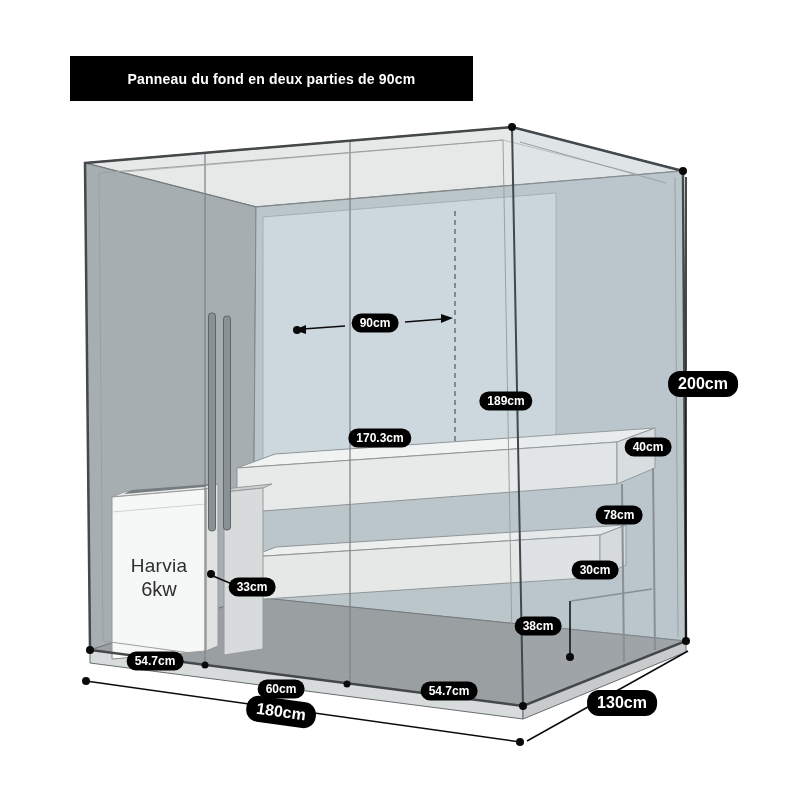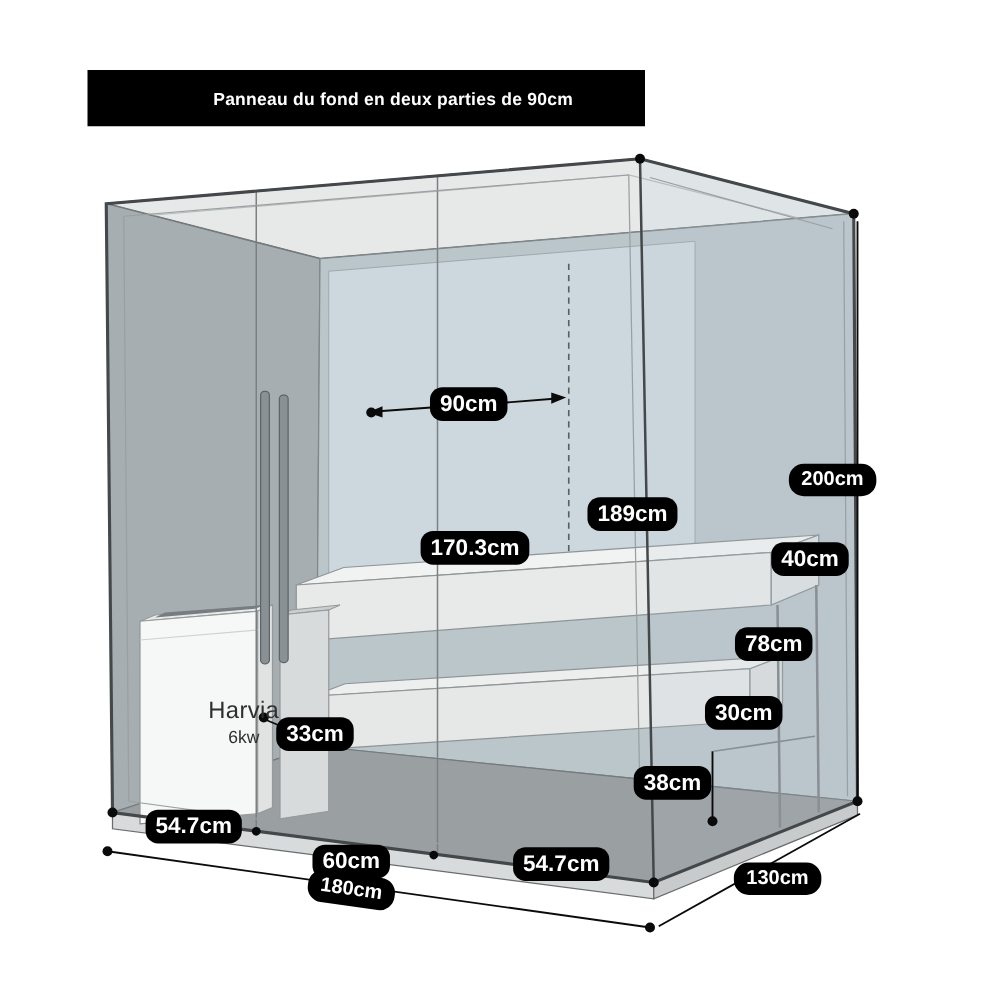--- a/index.html
+++ b/index.html
@@ -4,38 +4,38 @@
 <style>
   html,body{margin:0;padding:0;background:#ffffff;}
   #stage{
     position:relative;width:800px;height:800px;background:#ffffff;overflow:hidden;
     font-family:"Liberation Sans",sans-serif;
   }
   #stage svg{position:absolute;left:0;top:0;}
   .banner{
     position:absolute;left:70px;top:56px;width:403px;height:45px;
     background:#000;color:#fff;display:flex;align-items:center;justify-content:center;
-    font-size:14px;font-weight:700;letter-spacing:.2px;padding-left:43px;
+    font-size:14px;font-weight:700;letter-spacing:.2px;
   }
   .pill{
     position:absolute;transform:translate(-50%,-50%);
-    background:#000;color:#fff;font-size:18px;font-weight:700;
+    background:#000;color:#fff;font-size:12px;font-weight:700;
     padding:2px 8px;border-radius:10px;white-space:nowrap;line-height:1.25;
   }
   .pill-lg{
     position:absolute;transform:translate(-50%,-50%);
     background:#000;color:#fff;font-size:16px;font-weight:700;
     padding:3px 10px;border-radius:12px;white-space:nowrap;line-height:1.25;
   }
   .heater-text{
     position:absolute;left:159px;top:578px;transform:translate(-50%,-50%);
-    text-align:center;color:#2f2f2f;margin-left:36px;
+    text-align:center;color:#2f2f2f;
   }
   .heater-text .brand{font-size:19px;font-weight:500;letter-spacing:.3px;}
-  .heater-text .power{font-size:14px;font-weight:400;margin-top:1px;}
+  .heater-text .power{font-size:20px;font-weight:400;margin-top:1px;}
 </style>
 </head>
 <body>
 
 <div id="stage">
 
   <svg width="800" height="800" viewBox="0 0 800 800">
 
     <g>
       <polygon points="85,163 512,127 683,171 256,207" fill="#e7e9e9" stroke="#55595b" stroke-width="1.5"></polygon>
@@ -140,32 +140,32 @@
       <circle cx="570" cy="657" r="4"></circle>
       <circle cx="211" cy="574" r="4"></circle>
       <circle cx="205" cy="665" r="3.5"></circle>
       <circle cx="347" cy="684" r="3.5"></circle>
     </g>
   </svg>
 
   <div class="banner">Panneau du fond en deux parties de 90cm</div>
 
   <div class="pill" style="left:375px;top:323px">90cm</div>
-  <div class="pill" style="left:506px;top:411px">189cm</div>
+  <div class="pill" style="left:506px;top:401px">189cm</div>
   <div class="pill" style="left:380px;top:438px">170.3cm</div>
   <div class="pill" style="left:648px;top:447px">40cm</div>
   <div class="pill" style="left:619px;top:515px">78cm</div>
   <div class="pill" style="left:595px;top:570px">30cm</div>
   <div class="pill" style="left:538px;top:626px">38cm</div>
   <div class="pill" style="left:252px;top:587px">33cm</div>
   <div class="pill" style="left:155px;top:661px">54.7cm</div>
   <div class="pill" style="left:281px;top:689px">60cm</div>
   <div class="pill" style="left:449px;top:691px">54.7cm</div>
 
-  <div class="pill-lg" style="left:666px;top:384px">200cm</div>
+  <div class="pill-lg" style="left:703px;top:384px">200cm</div>
   <div class="pill-lg" style="left:281px;top:712px;transform:translate(-50%,-50%) rotate(8deg)">180cm</div>
   <div class="pill-lg" style="left:622px;top:703px">130cm</div>
 
   <div class="heater-text">
     <div class="brand">Harvia</div>
     <div class="power">6kw</div>
   </div>
 
 </div>
 

